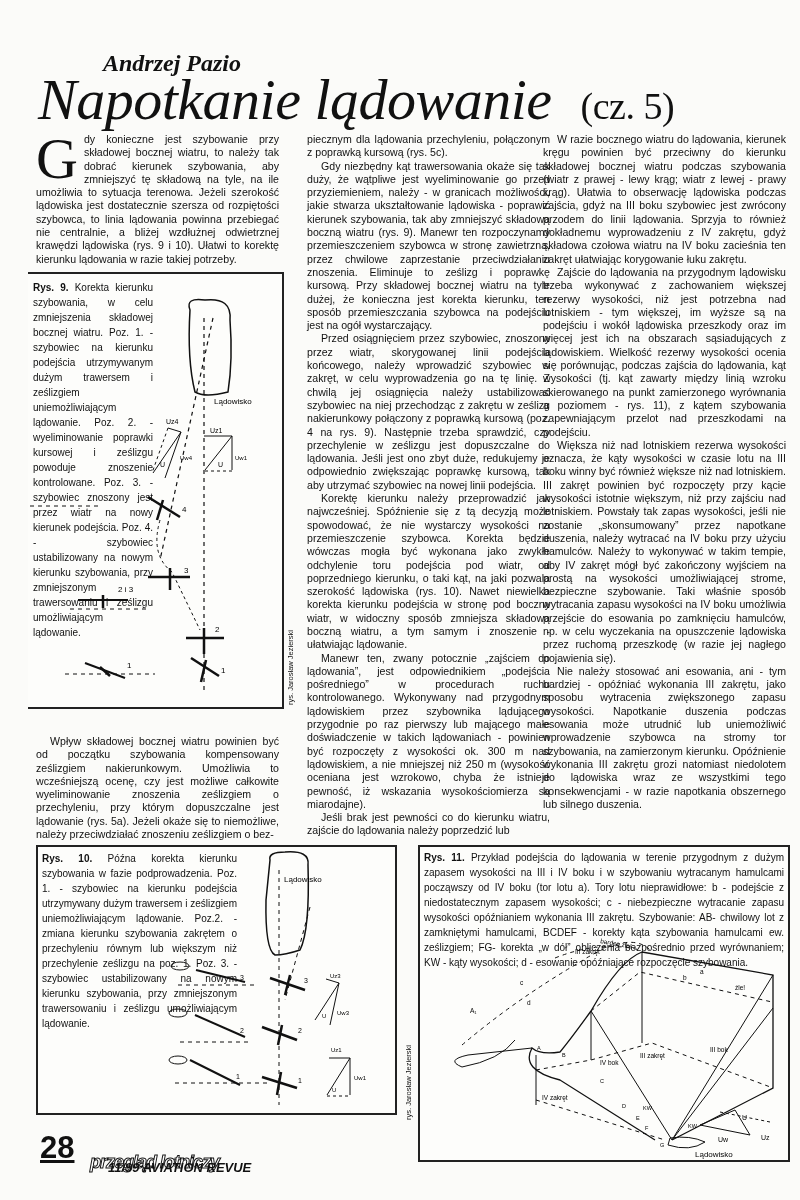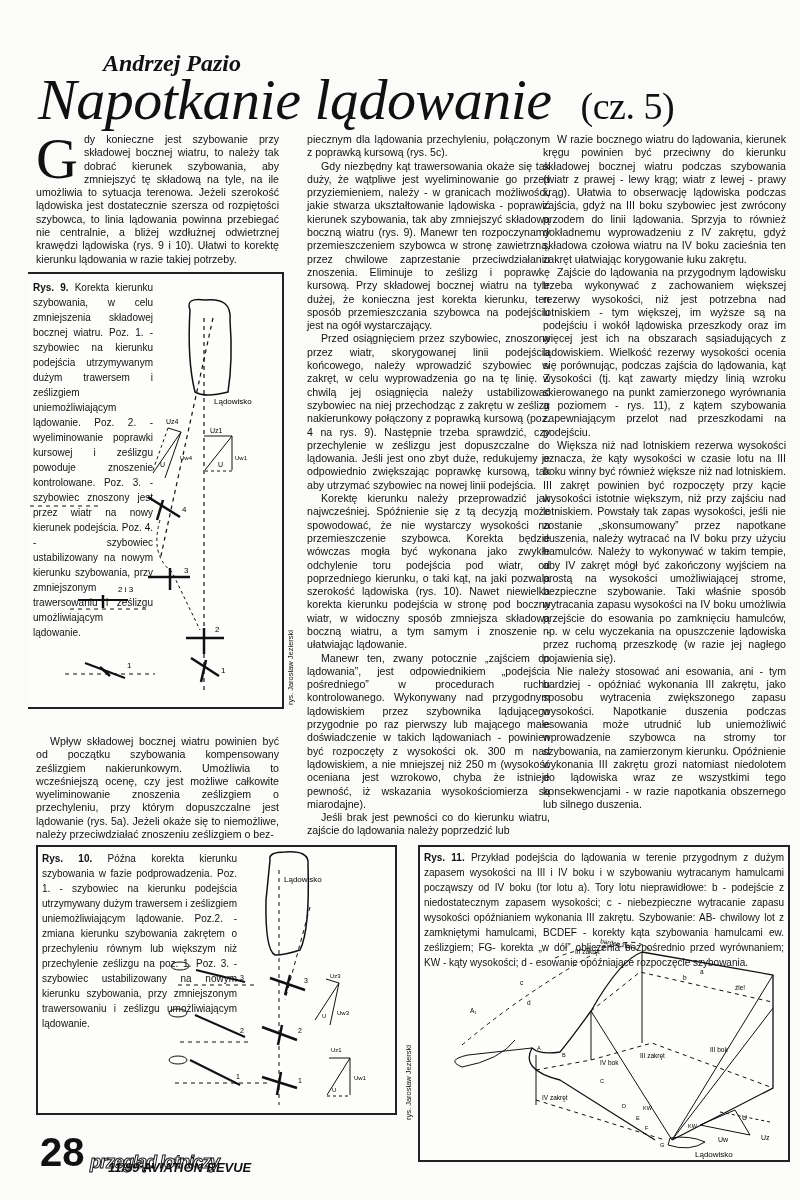--- a/index.html
+++ b/index.html
@@ -9,21 +9,21 @@
   .title { position: absolute; left: 38px; top: 68px; font-family: "Liberation Serif", serif; font-style: italic; font-size: 58px; line-height: 64px; white-space: nowrap; letter-spacing: -0.5px; }
   .title .part { font-size: 38px; font-style: normal; font-weight: normal; font-family: "Liberation Serif", serif; margin-left: 15px; }
   .col { position: absolute; font-size: 10.6px; line-height: 13.3px; text-align: justify; }
   .col p { text-indent: 14px; }
   .col p.noindent { text-indent: 0; }
   .dropcap { float: left; font-family: "Liberation Serif", serif; font-size: 58px; line-height: 48px; margin: 2px 6px 0 0; }
   .fig { position: absolute; border: 2px solid #222; background: #fdfdfb; }
   .caption { position: absolute; font-size: 10px; line-height: 15px; text-align: justify; }
   .caption b { font-weight: bold; }
   .credit { position: absolute; font-size: 7.5px; transform: rotate(-90deg); transform-origin: left top; white-space: nowrap; }
-  .footer-num { position: absolute; left: 40px; top: 1130px; font-size: 40px; font-weight: bold; font-family: "Liberation Sans", sans-serif; }
+  .footer-num { position: absolute; left: 40px; top: 1130px; font-size: 31px; font-weight: bold; font-family: "Liberation Sans", sans-serif; text-decoration: underline; }
   .footer-mag { position: absolute; left: 90px; top: 1133px; font-size: 18px; font-style: italic; font-weight: bold; color: #fff; -webkit-text-stroke: 1px #111; letter-spacing: -1px; margin-top: 19px; }
   .footer-sub { position: absolute; left: 108px; top: 1160px; font-size: 13px; font-style: italic; font-weight: bold; }
   svg { position: absolute; left: 0; top: 0; }
   svg text { font-family: "Liberation Sans", sans-serif; }
 </style>
 </head>
 <body>
 
 <div class="author">Andrzej Pazio</div>
 <div class="title"><span>Napotkanie lądowanie</span> <span class="part">(cz. 5)</span></div>

